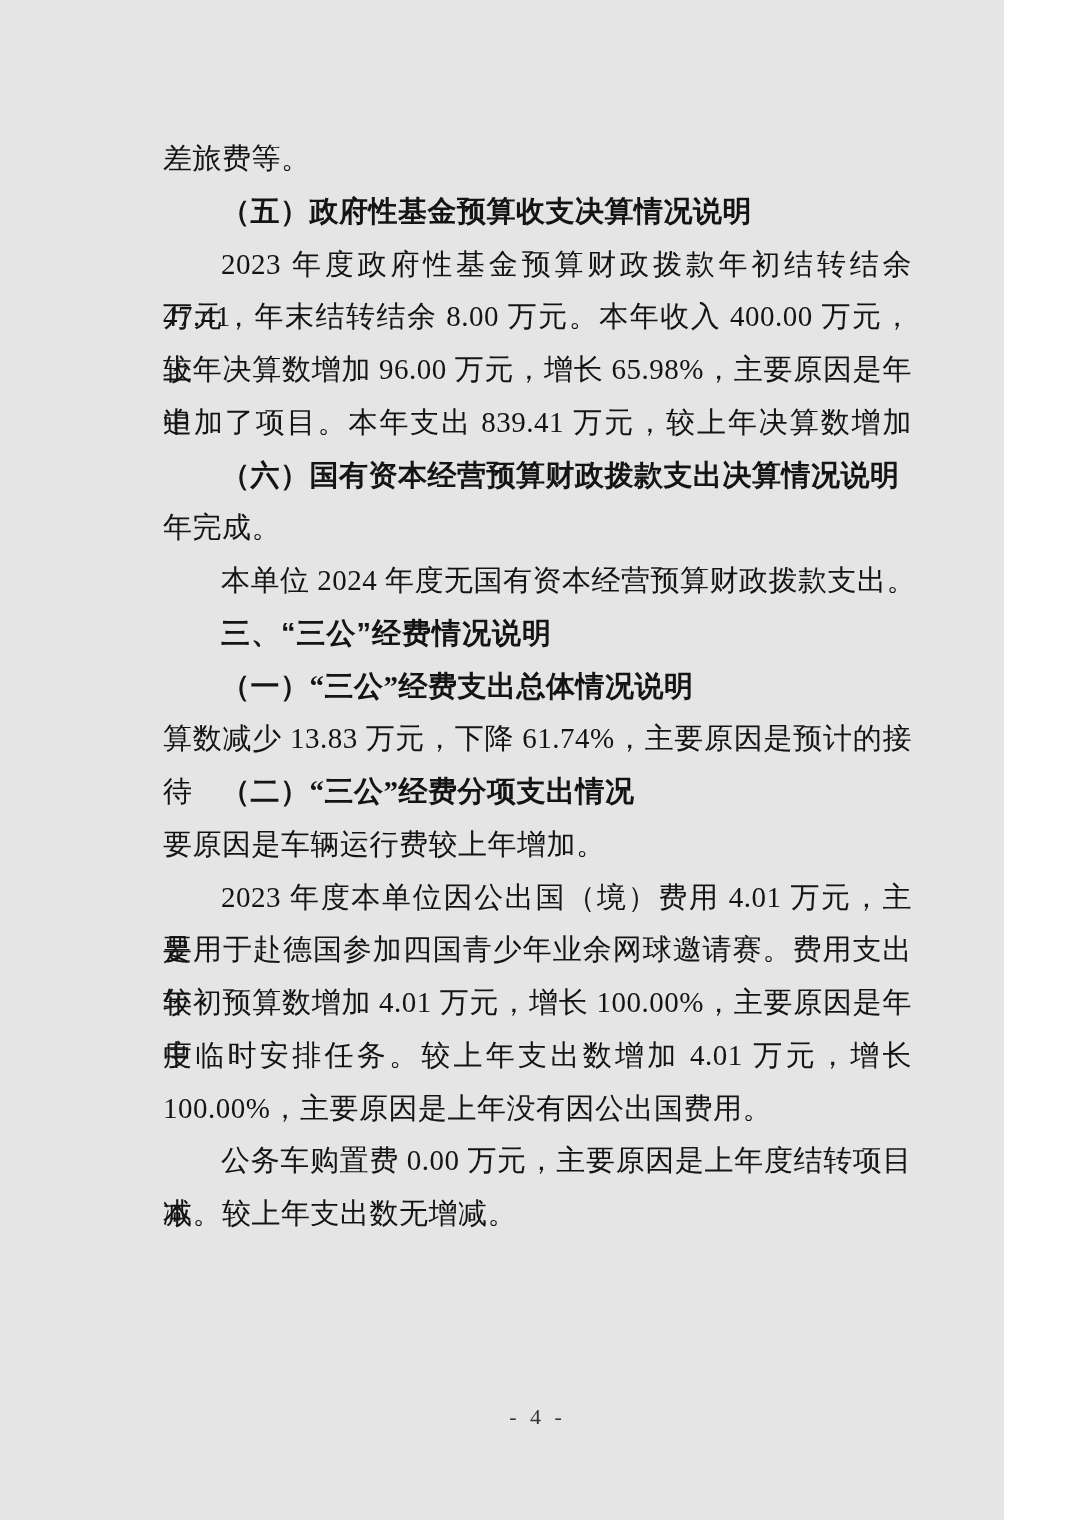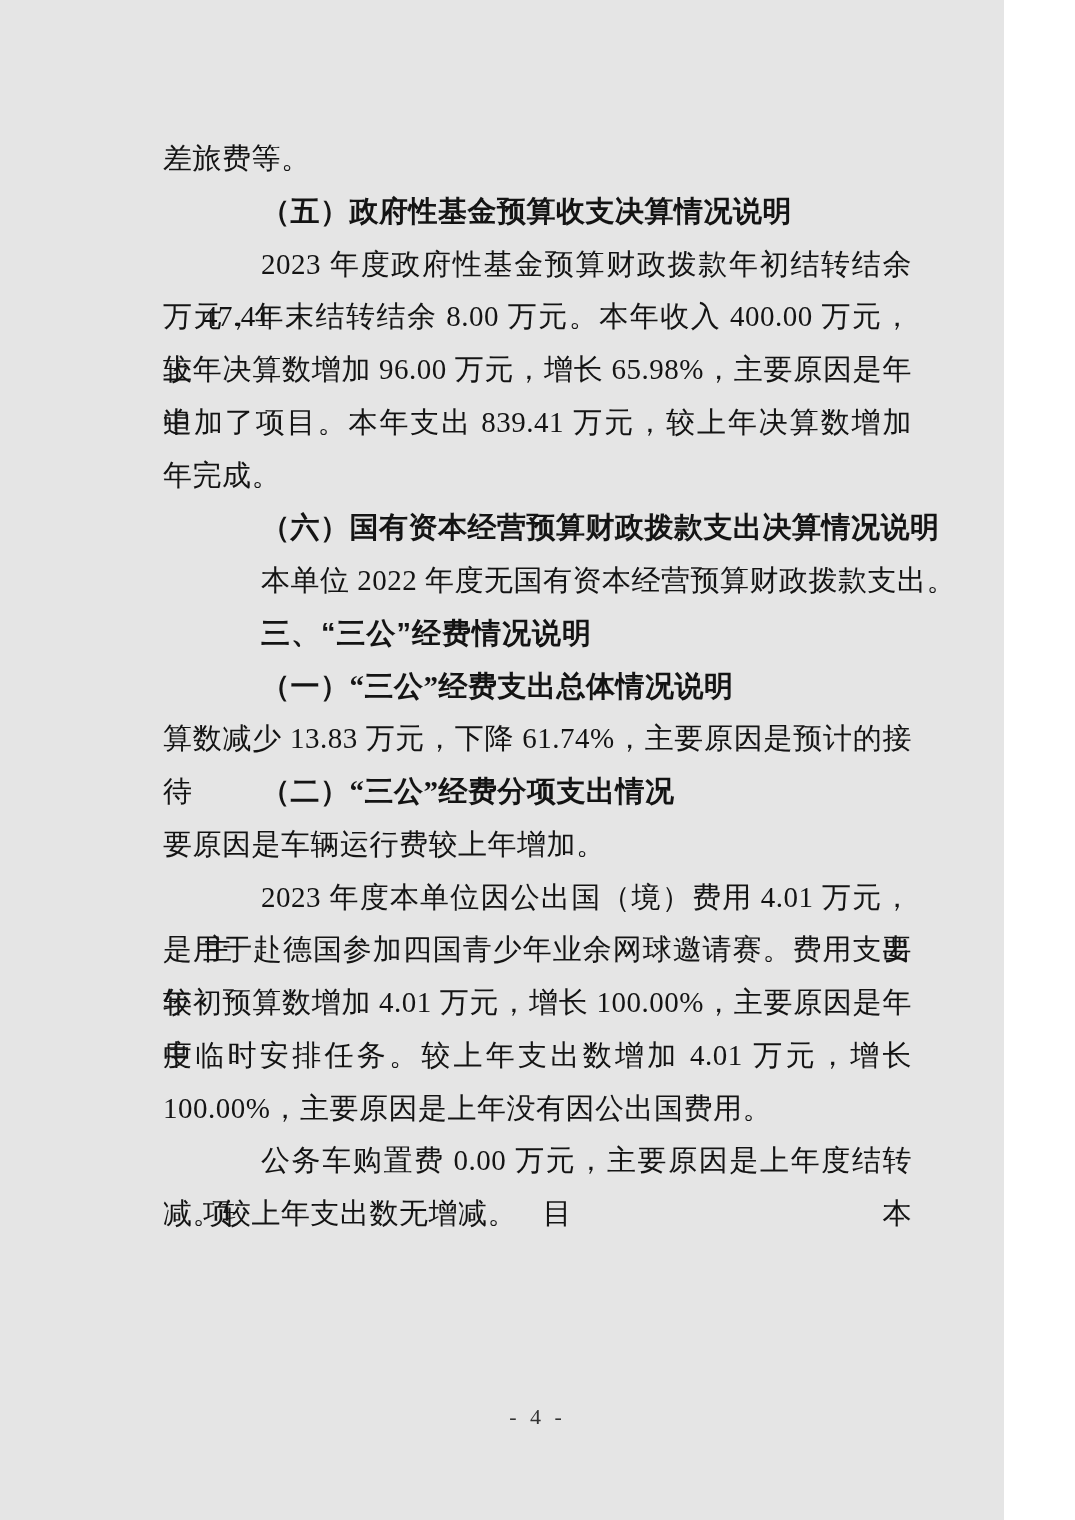--- a/index.html
+++ b/index.html
@@ -33,21 +33,20 @@
   
   .line.j {
     white-space: normal;
     text-align: justify;
     text-align-last: justify;
     text-justify: inter-character;
   }
   
   .line.ind {
     text-indent: 2em;
-    margin-left: 40px;
   }
   
   .line.h-kai {
     font-weight: 600;
   }
   
   .line.h-hei {
     font-family: Liberation Sans, sans-serif;
     font-weight: 700;
     letter-spacing: 1px;
@@ -69,23 +68,23 @@
 <body>
 
 <div class="page">
   <div class="content">
     <div class="line">差旅费等。</div>
     <div class="line ind h-kai">（五）政府性基金预算收支决算情况说明</div>
     <div class="line ind j">2023 年度政府性基金预算财政拨款年初结转结余 47.41</div>
     <div class="line j">万元，年末结转结余 8.00 万元。本年收入 400.00 万元，较</div>
     <div class="line j">上年决算数增加 96.00 万元，增长 65.98%，主要原因是年中</div>
     <div class="line j">追加了项目。本年支出 839.41 万元，较上年决算数增加</div>
+    <div class="line ind h-kai">（六）国有资本经营预算财政拨款支出决算情况说明</div>
     <div class="line">年完成。</div>
-    <div class="line ind h-kai">（六）国有资本经营预算财政拨款支出决算情况说明</div>
-    <div class="line ind">本单位 2022 年度无国有资本经营预算财政拨款支出。</div>
+    <div class="line ind">本单位 2024 年度无国有资本经营预算财政拨款支出。</div>
     <div class="line ind h-hei">三、“三公”经费情况说明</div>
     <div class="line ind h-kai">（一）“三公”经费支出总体情况说明</div>
     <div class="line j">算数减少 13.83 万元，下降 61.74%，主要原因是预计的接待</div>
     <div class="line ind h-kai">（二）“三公”经费分项支出情况</div>
     <div class="line">要原因是车辆运行费较上年增加。</div>
     <div class="line ind j">2023 年度本单位因公出国（境）费用 4.01 万元，主要</div>
     <div class="line j">是用于赴德国参加四国青少年业余网球邀请赛。费用支出较</div>
     <div class="line j">年初预算数增加 4.01 万元，增长 100.00%，主要原因是年度</div>
     <div class="line j">中临时安排任务。较上年支出数增加 4.01 万元，增长</div>
     <div class="line">100.00%，主要原因是上年没有因公出国费用。</div>

